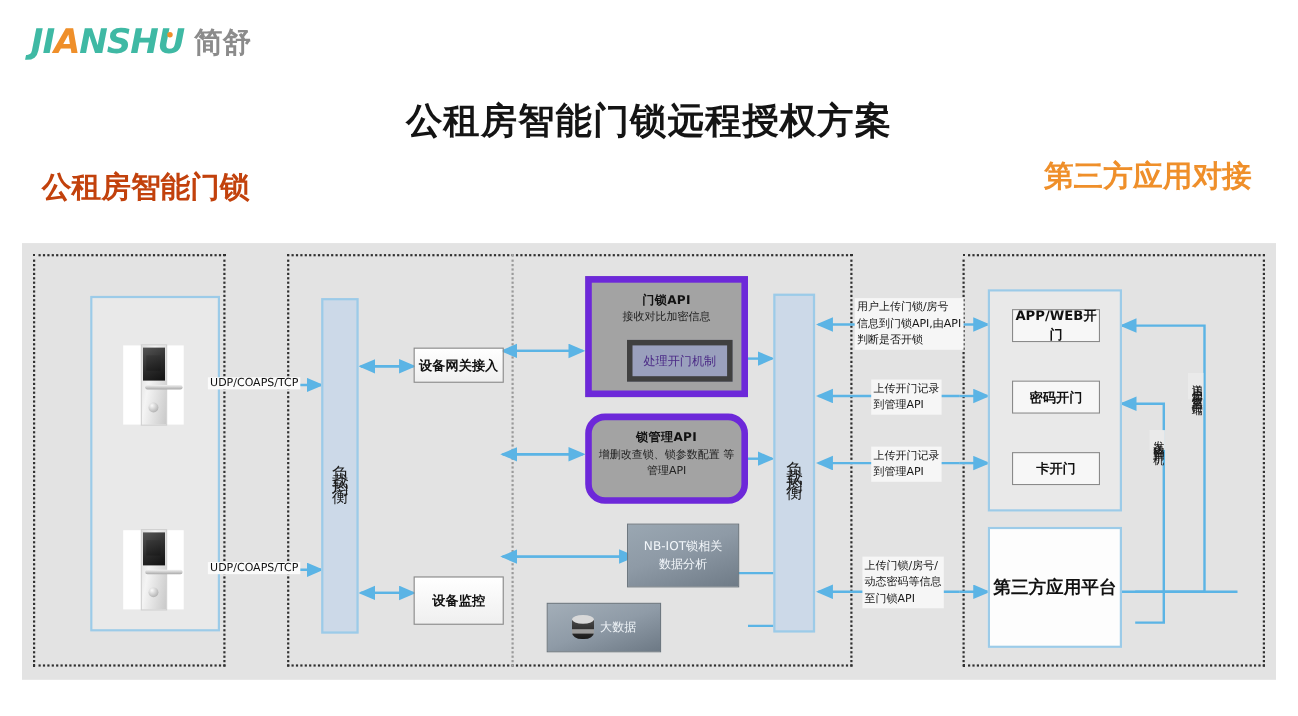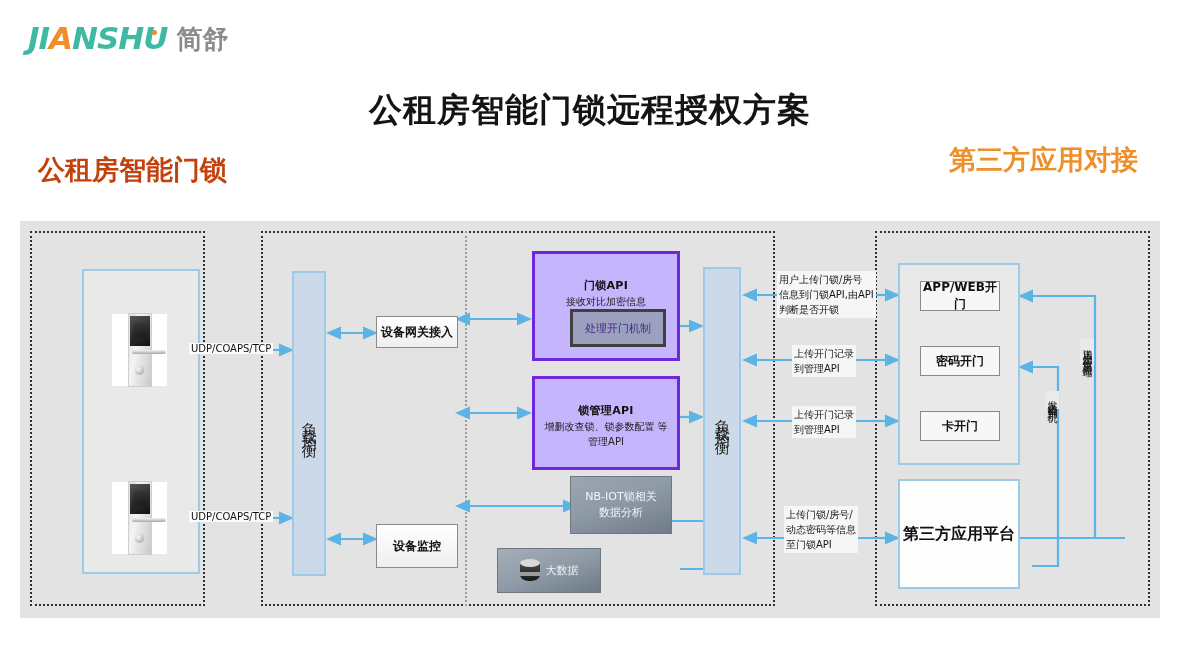--- a/index.html
+++ b/index.html
@@ -35,27 +35,27 @@
   .lbox{position:absolute;box-sizing:border-box;border:2px solid #9ccbe8;
         background:#ccd9e8;display:flex;align-items:center;justify-content:center;}
   .lbox span{writing-mode:vertical-rl;text-orientation:upright;font-size:15px;color:#1a1a1a;
         letter-spacing:7px;line-height:1.1;}
 
   .wbox{position:absolute;box-sizing:border-box;border:1px solid #8a8a8a;background:#f7f7f7;
         display:flex;align-items:center;justify-content:center;text-align:center;
         font-size:12px;font-weight:bold;color:#111;}
   .wbox.grad{background:linear-gradient(180deg,#ffffff 0%,#efefef 100%);}
 
-  .apibox{position:absolute;box-sizing:border-box;border:3px solid #6d28d9;background:#c4b5fd;
+  .apibox{position:absolute;box-sizing:border-box;border:6px solid #6d28d9;background:#a3a3a3;
         display:flex;flex-direction:column;align-items:center;justify-content:flex-start;
-        padding-top:24px;text-align:center;}
+        padding-top:8px;text-align:center;}
   .apibox .ttl{font-size:11px;font-weight:bold;color:#111;letter-spacing:.3px;}
   .apibox .sub{font-size:10px;color:#222;line-height:1.45;margin-top:2px;padding:0 6px;}
 
-  .purple{position:absolute;box-sizing:border-box;border:3px solid #404040;
+  .purple{position:absolute;box-sizing:border-box;border:5px solid #404040;
         background:#9aa0bd;display:flex;align-items:center;justify-content:center;
         font-size:11px;color:#4b2a86;}
 
   .darkbox{position:absolute;box-sizing:border-box;border:1px solid #6e7880;
         background:linear-gradient(160deg,#9aa7b2 0%,#8e9aa6 45%,#6f7b87 100%);
         display:flex;align-items:center;justify-content:center;text-align:center;
         font-size:11px;color:#f2f6fa;line-height:1.5;}
 
   .bigdata{position:absolute;box-sizing:border-box;border:1px solid #6e7880;
         background:linear-gradient(160deg,#a3aeb8 0%,#8f9ba7 50%,#6d7985 100%);
@@ -201,21 +201,21 @@
   </div>
 
   <div class="apibox" style="left:512px;top:30px;width:148px;height:110px;">
     <div class="ttl">门锁API</div>
     <div class="sub">接收对比加密信息</div>
   </div>
   <div class="purple" style="left:550px;top:88px;width:96px;height:38px;">
     <span>处理开门机制</span>
   </div>
 
-  <div class="apibox" style="left:512px;top:155px;width:148px;height:94px;">
+  <div class="apibox" style="left:512px;top:155px;width:148px;height:82px;border-radius:18px;">
     <div class="ttl">锁管理API</div>
     <div class="sub">增删改查锁、锁参数配置
 等管理API</div>
   </div>
 
   <div class="darkbox" style="left:550px;top:255px;width:102px;height:58px;">
     <span style="white-space:pre-line;">NB-IOT锁相关
 数据分析</span>
   </div>
 

